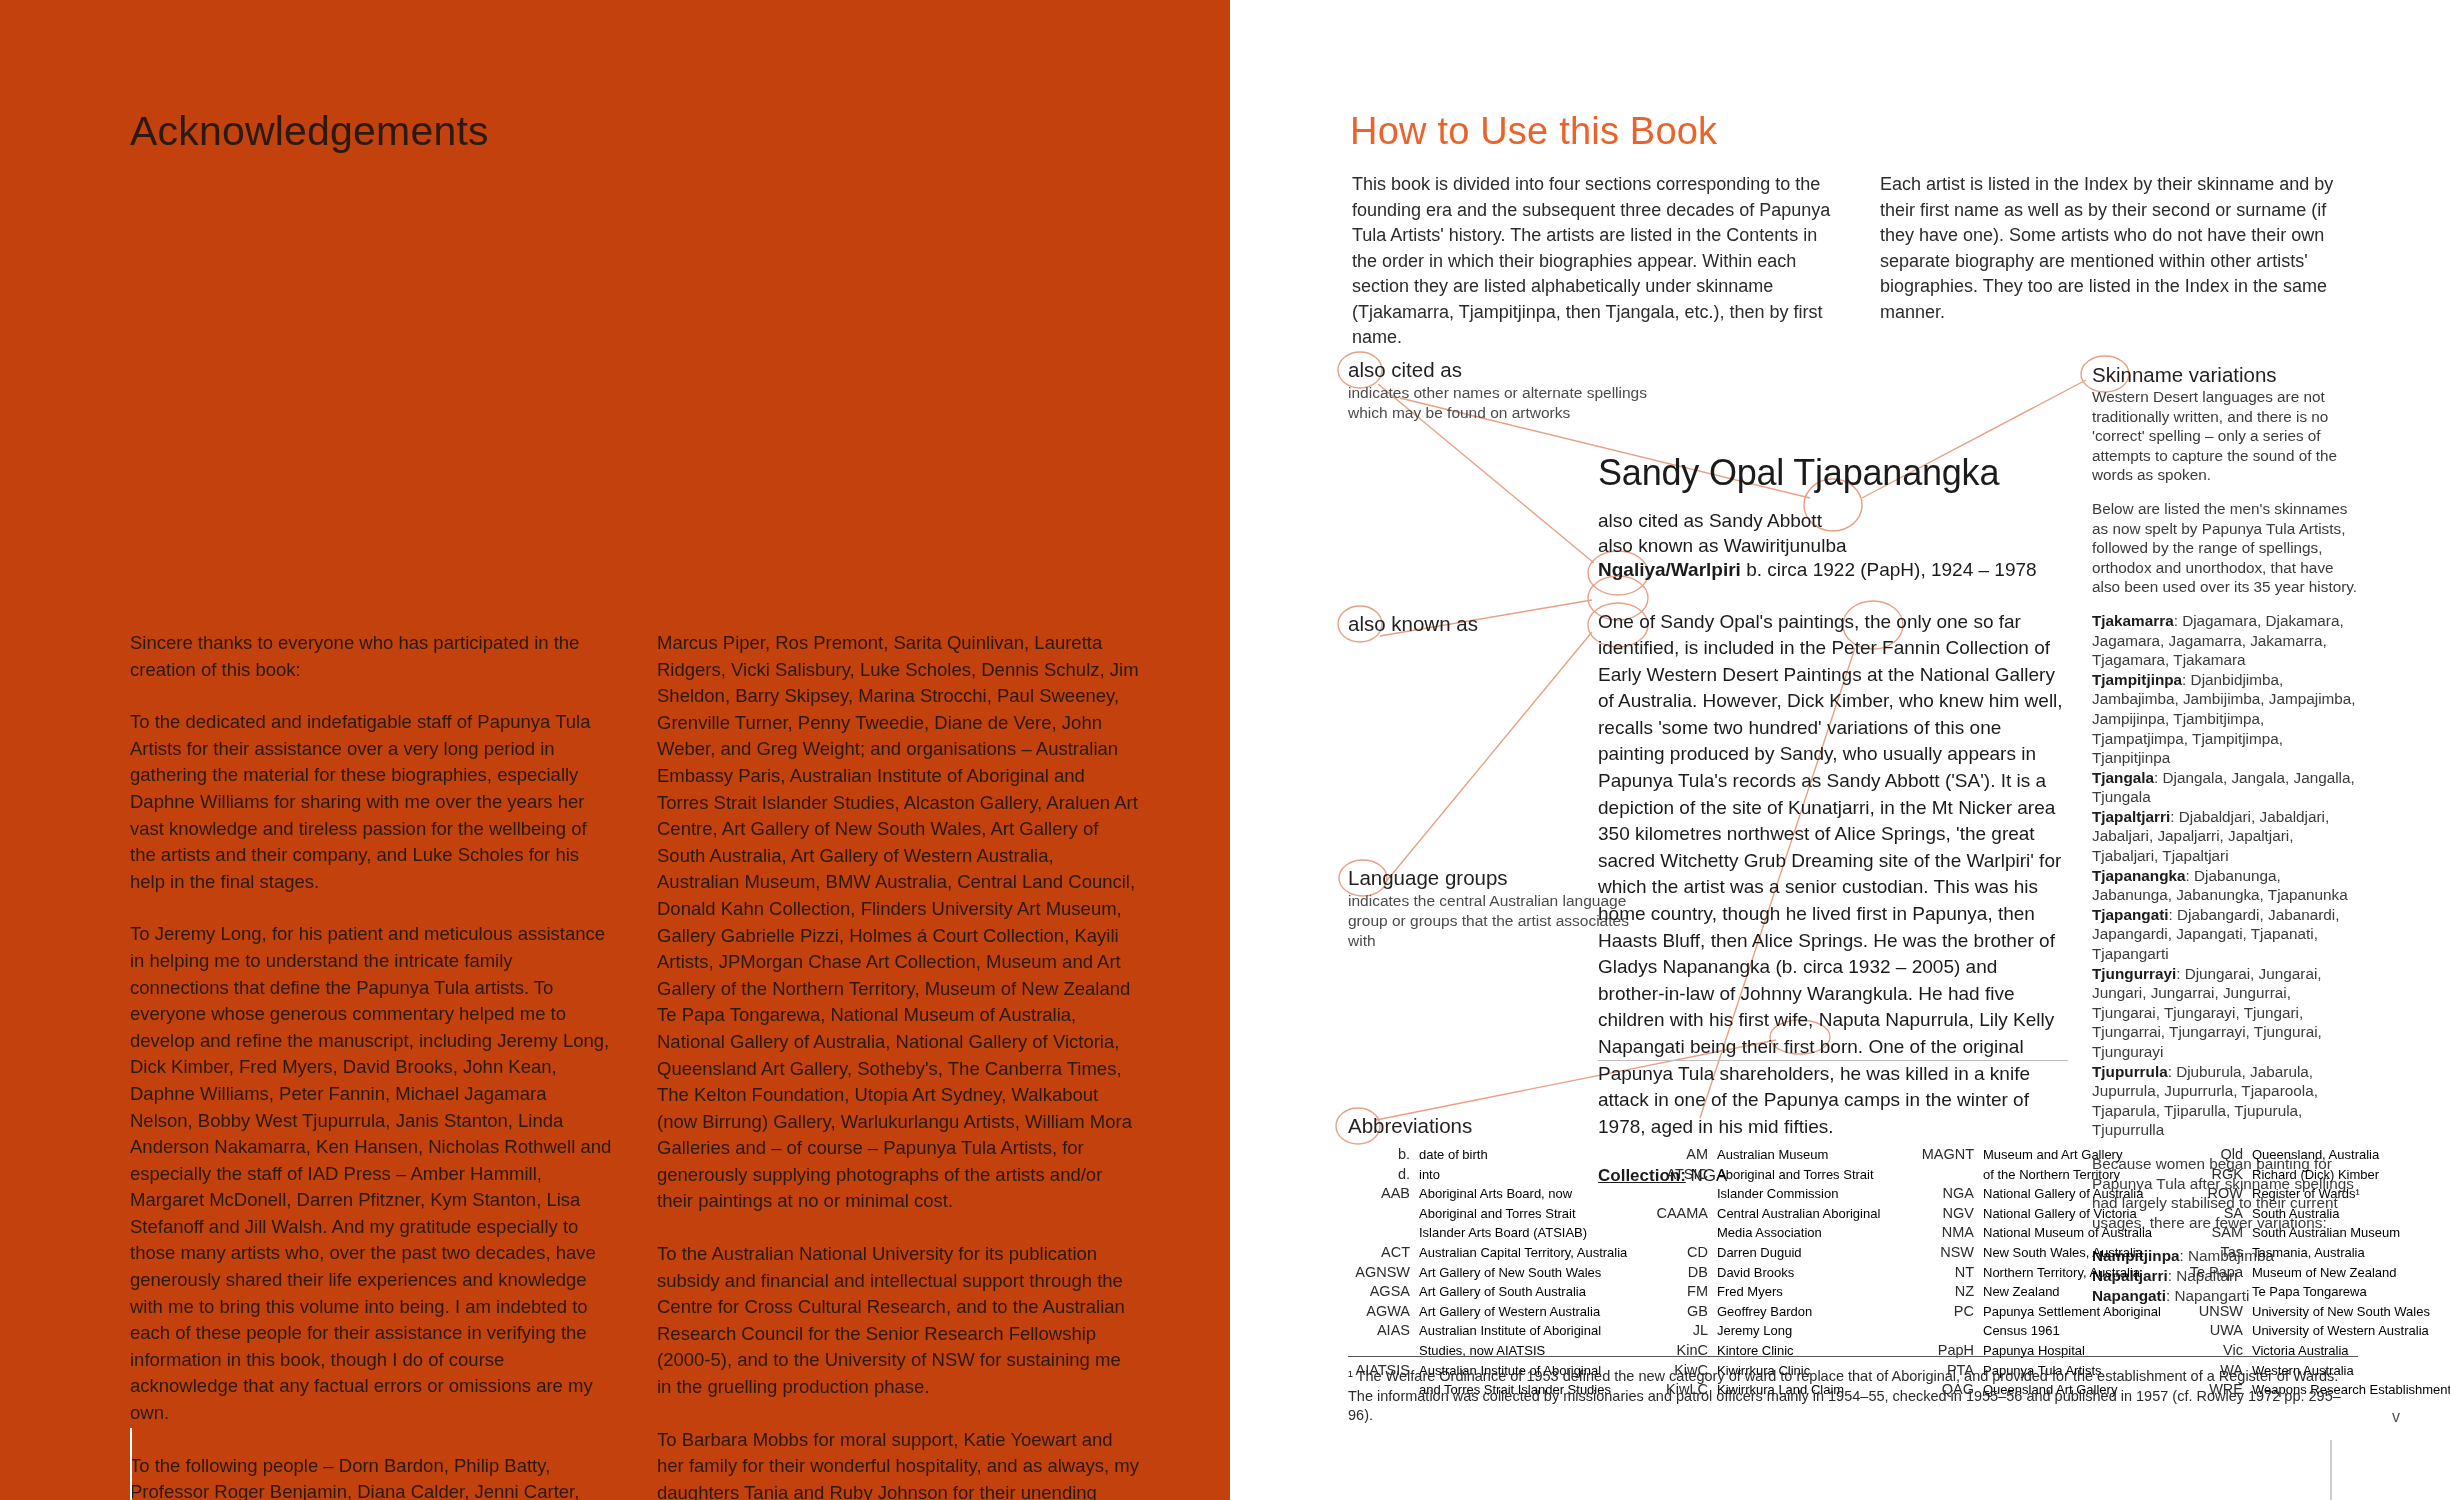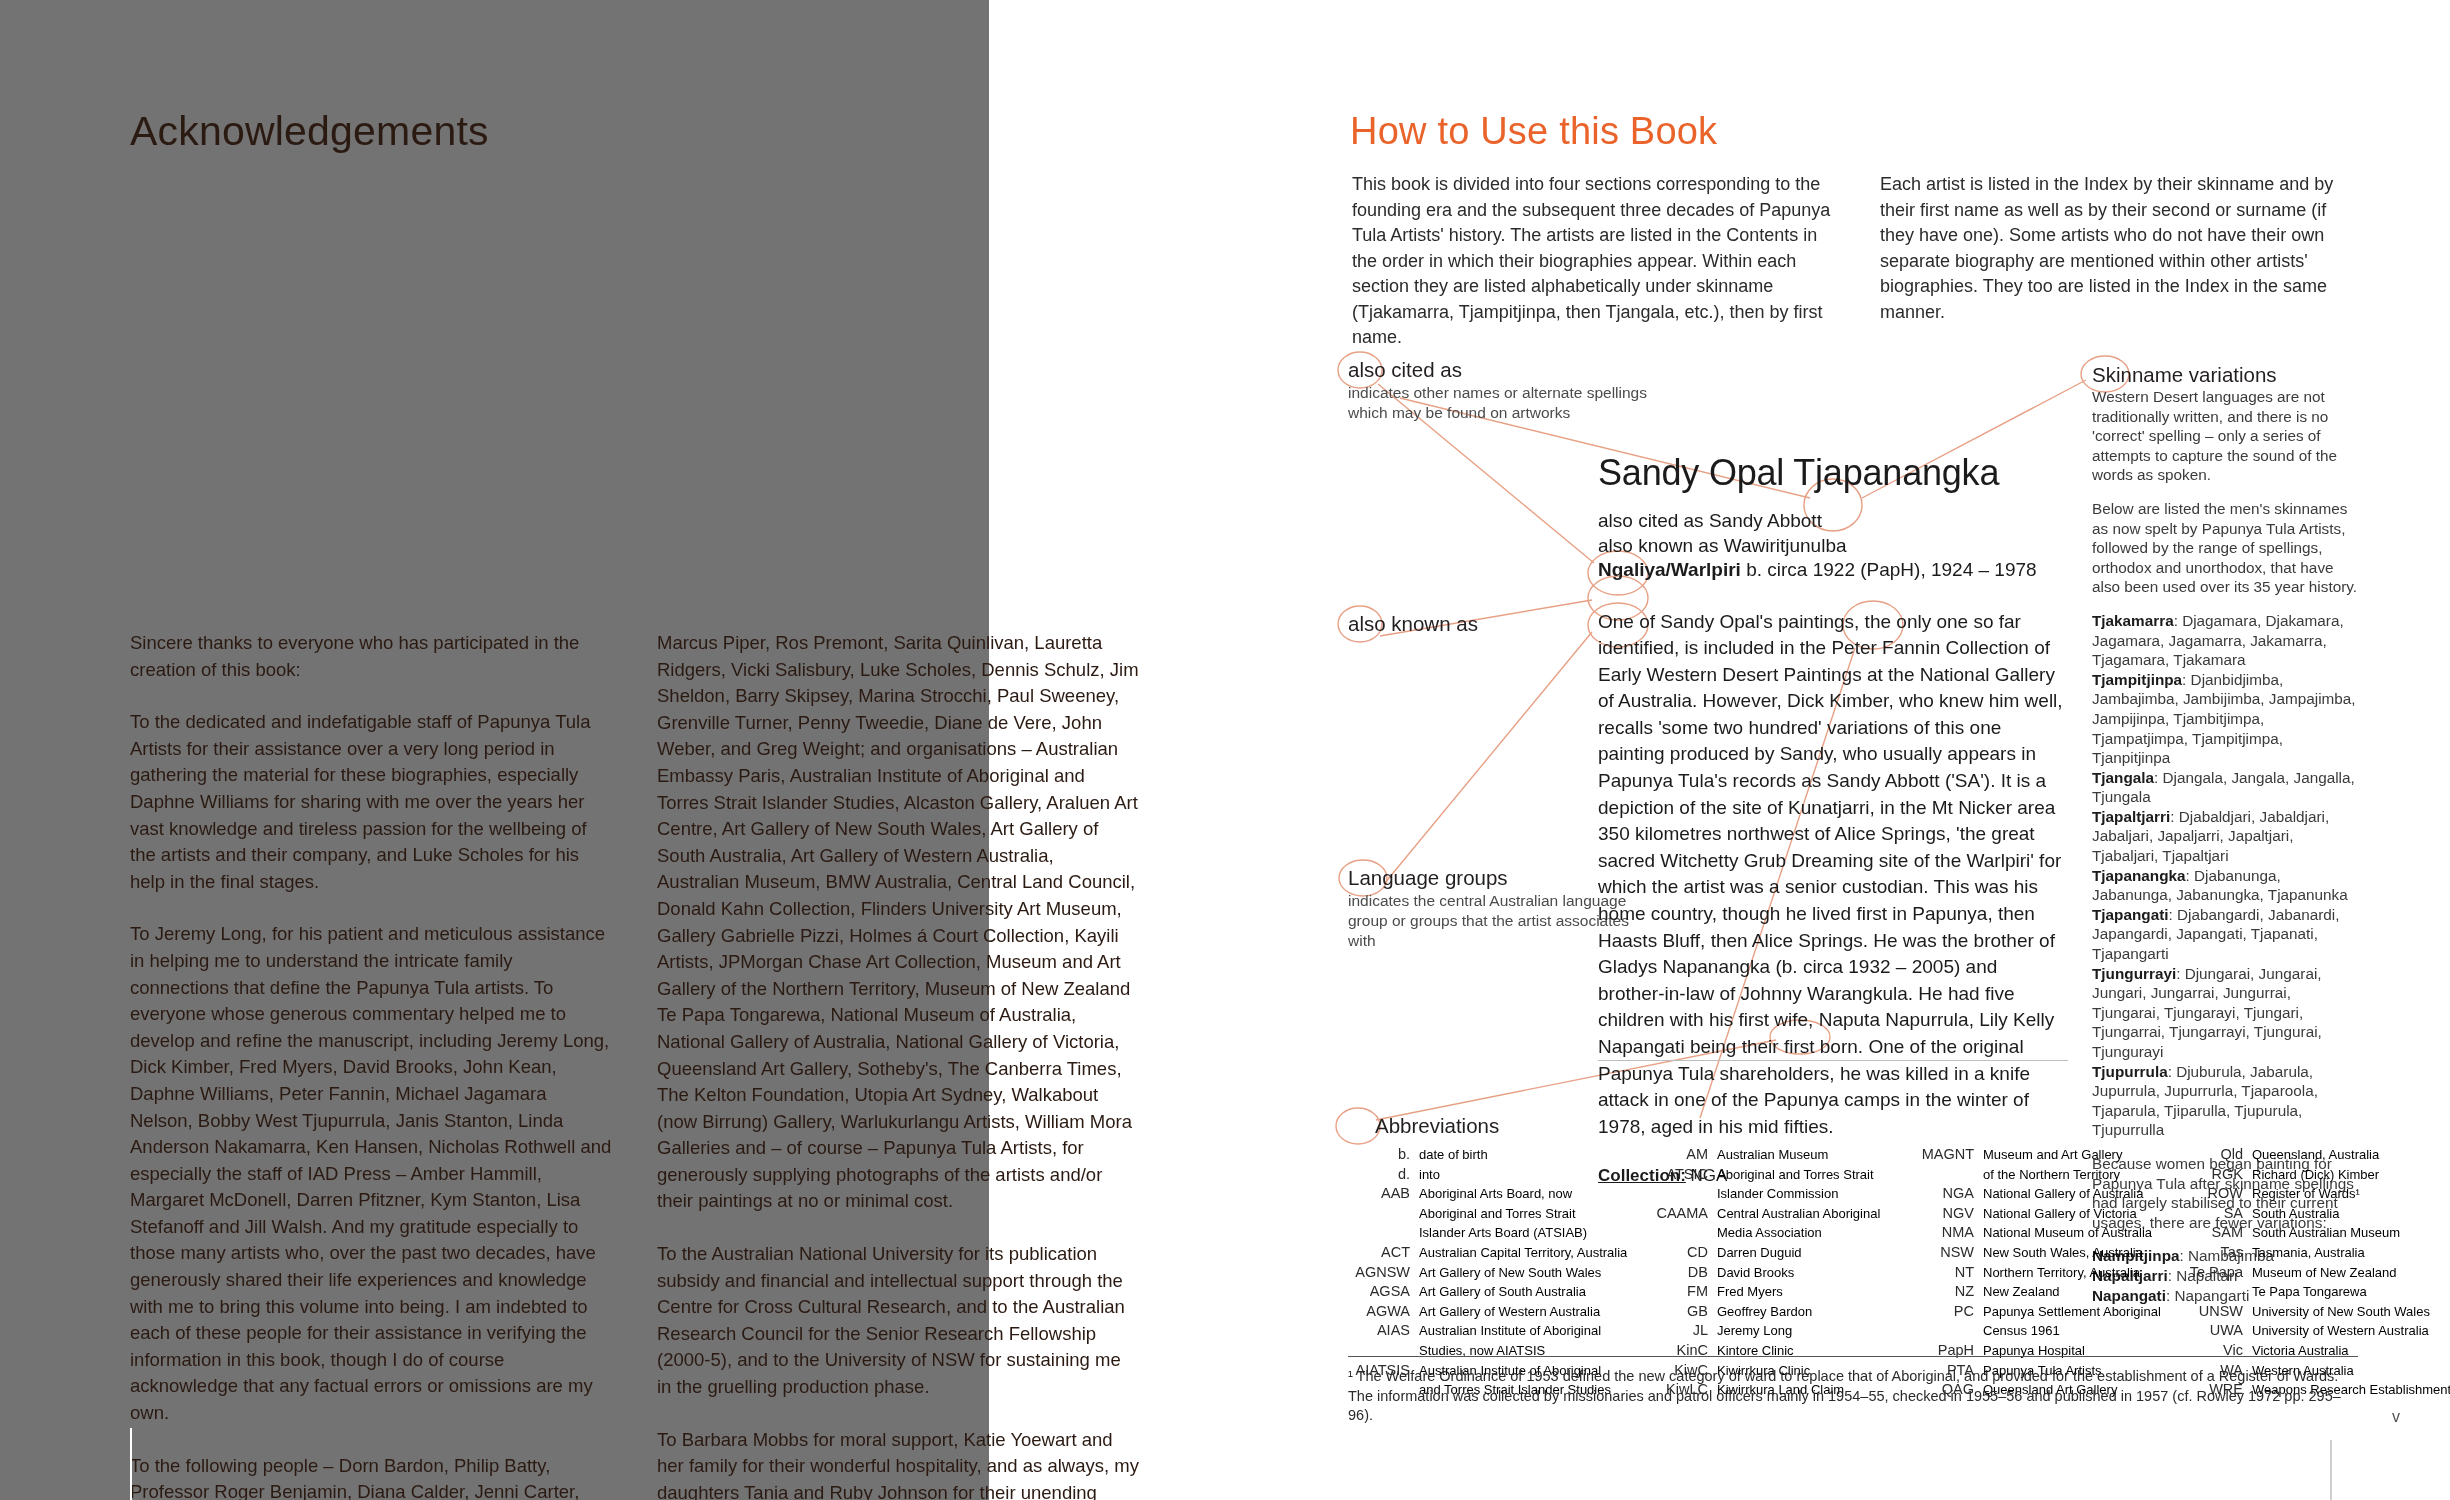--- a/index.html
+++ b/index.html
@@ -6,22 +6,22 @@
   html,body { width:2450px; height:1500px; }
   body {
     font-family: "Liberation Sans", sans-serif;
     background:#ffffff;
     position:relative;
     overflow:hidden;
     color:#231f20;
   }
   
   #left-page{
-    position:absolute; left:0; top:0; width:989px; height:1500px;
-    background:#737373;
+    position:absolute; left:0; top:0; width:1230px; height:1500px;
+    background:#c2410c;
   }
   #page-title{
     position:absolute; left:130px; top:108px;
     font-size:41px; font-weight:400; letter-spacing:.2px;
     color:#2b1a12;
   }
   #ack-cols{
     position:absolute; left:130px; top:630px; width:1010px;
     display:flex; gap:45px;
   }
@@ -55,21 +55,21 @@
   .callout .c-title{
     font-size:20.5px; color:#231f20; font-weight:400; line-height:24px;
     margin-bottom:1px;
   }
   .callout .c-body{
     font-size:15.5px; line-height:20px; color:#4b4b4b;
   }
   #callout-cited  { left:1348px; top:358px; width:300px; }
   #callout-known  { left:1348px; top:612px; width:300px; }
   #callout-lang   { left:1348px; top:866px; width:300px; }
-  #callout-abbrev { left:1348px; top:1114px; width:300px;margin-left:27px; }
+  #callout-abbrev { left:1348px; top:1114px; width:300px; }
 
   
   #skinname{
     position:absolute; left:2092px; top:362px; width:270px;
   }
   #skinname .c-title{ font-size:20.5px; color:#231f20; line-height:25px; }
   #skinname p{ font-size:15.3px; line-height:19.6px; color:#3b3b3b; margin-bottom:14px;}
   #skinname .sk-list{ font-size:15.3px; line-height:19.6px; color:#3b3b3b; margin-bottom:14px;}
   #skinname b{ font-weight:700; color:#1b1b1b;text-align:right; }
 

